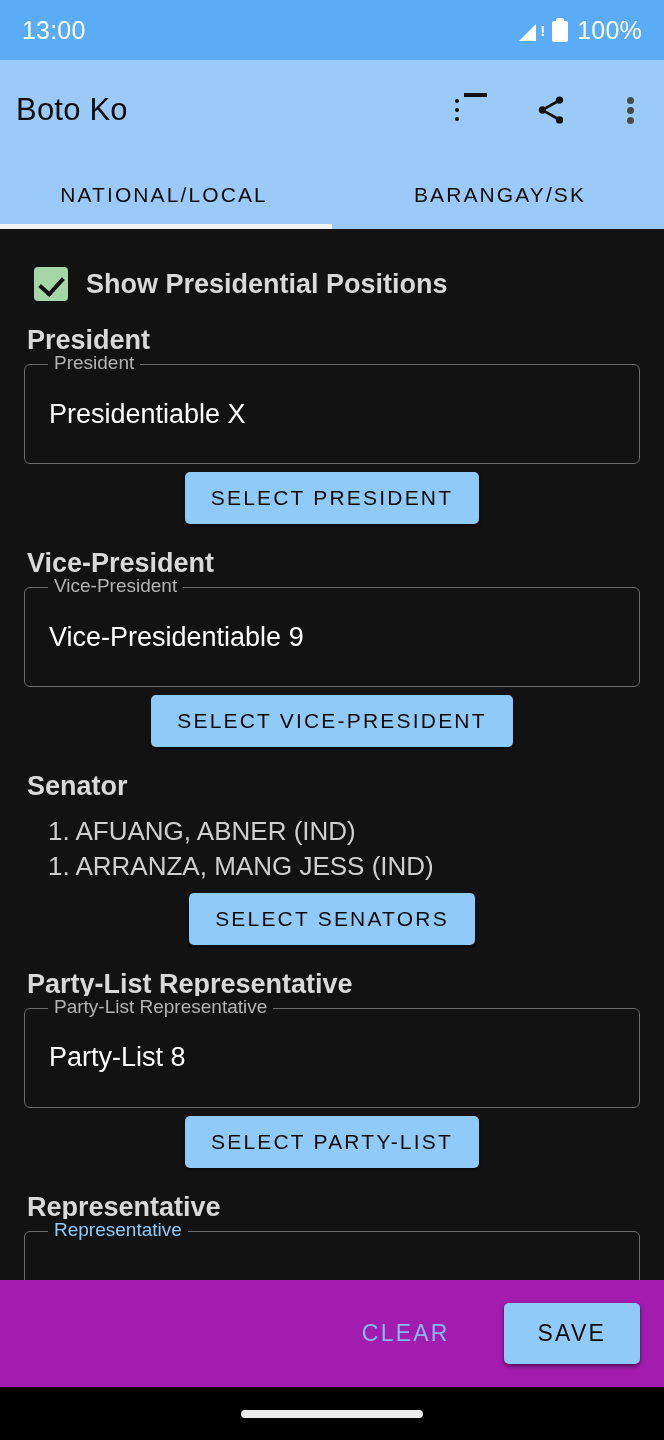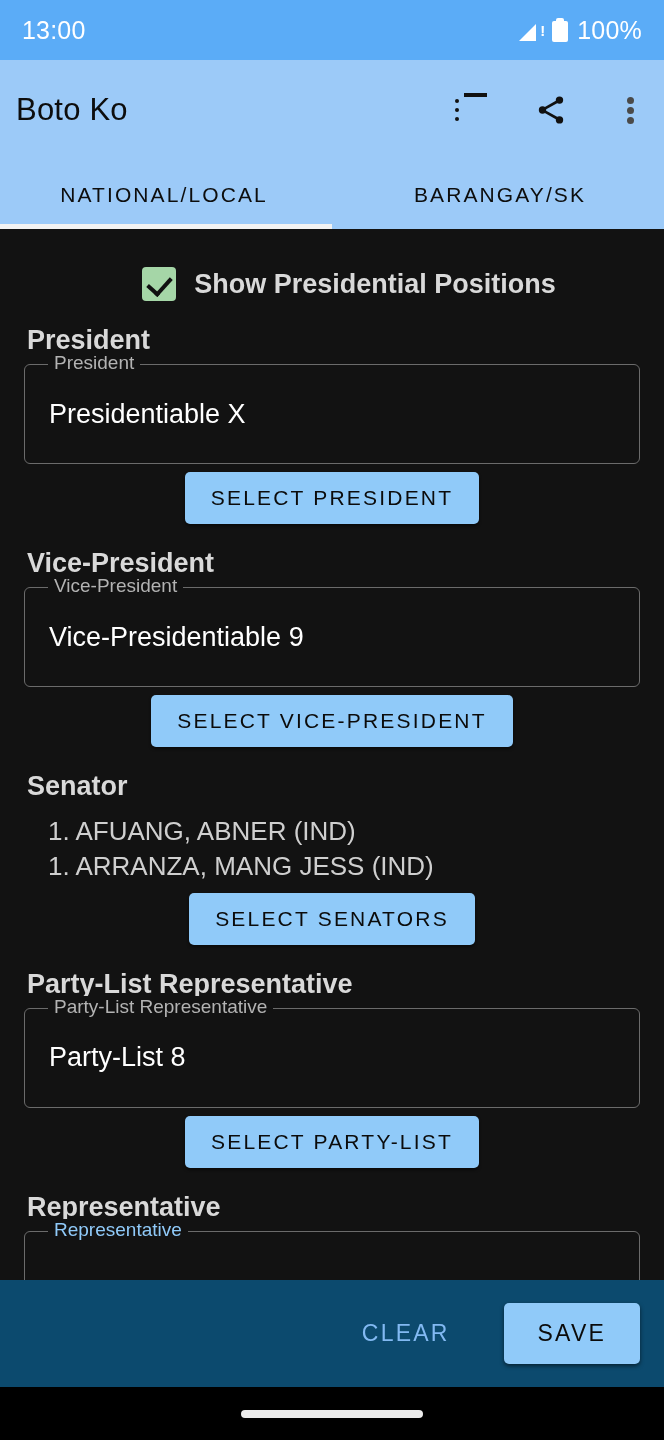--- a/index.html
+++ b/index.html
@@ -77,21 +77,21 @@
   }
   .tab-indicator {
     position:absolute; top:224px; left:0; width:332px; height:5px; background:#f2f2f2;
   }
 
   
   .content {
     position:absolute; top:229px; left:0; width:664px; height:1051px;
     background:#121212; overflow:hidden;
   }
-  .checkbox-row { display:flex; align-items:center; padding:38px 0 0 34px;justify-content:center; }
+  .checkbox-row { display:flex; align-items:center; padding:38px 0 0 34px; }
   .cb-box {
     width:34px; height:34px; border-radius:4px; background:#A5D6A7;
     position:relative; flex:none; cursor:pointer;
   }
   .cb-box::after {
     content:""; position:absolute; left:10px; top:5px;
     width:11px; height:19px; border:solid #101010; border-width:0 4px 4px 0;
     transform:rotate(42deg);
   }
   .cb-label { margin-left:18px; font-size:27px; font-weight:bold; color:#d9d9d9; }
@@ -122,21 +122,21 @@
   }
 
   .sen-list { margin:12px 0 0 24px; }
   .sen-item { font-size:26px; color:#cfcfcf; line-height:1.36; }
 
   .tf-label-focused { color:#90CAF9; }
 
   
   .bottom-bar {
     position:absolute; top:1280px; left:0; width:664px; height:107px;
-    background:#0c4a6e; display:flex; align-items:center;
+    background:#a21caf; display:flex; align-items:center;
     justify-content:flex-end; padding-right:24px; gap:54px;
   }
   .btn-text {
     background:none; border:none; color:#82B9F2; font-size:23px;
     font-weight:500; letter-spacing:2.2px; cursor:pointer;
     font-family:"Liberation Sans", sans-serif;
   }
   .btn-save {
     background:#90CAF9; color:#0b0b0b; border:none; border-radius:5px;
     padding:17px 34px; font-size:23px; font-weight:500; letter-spacing:2.2px;

